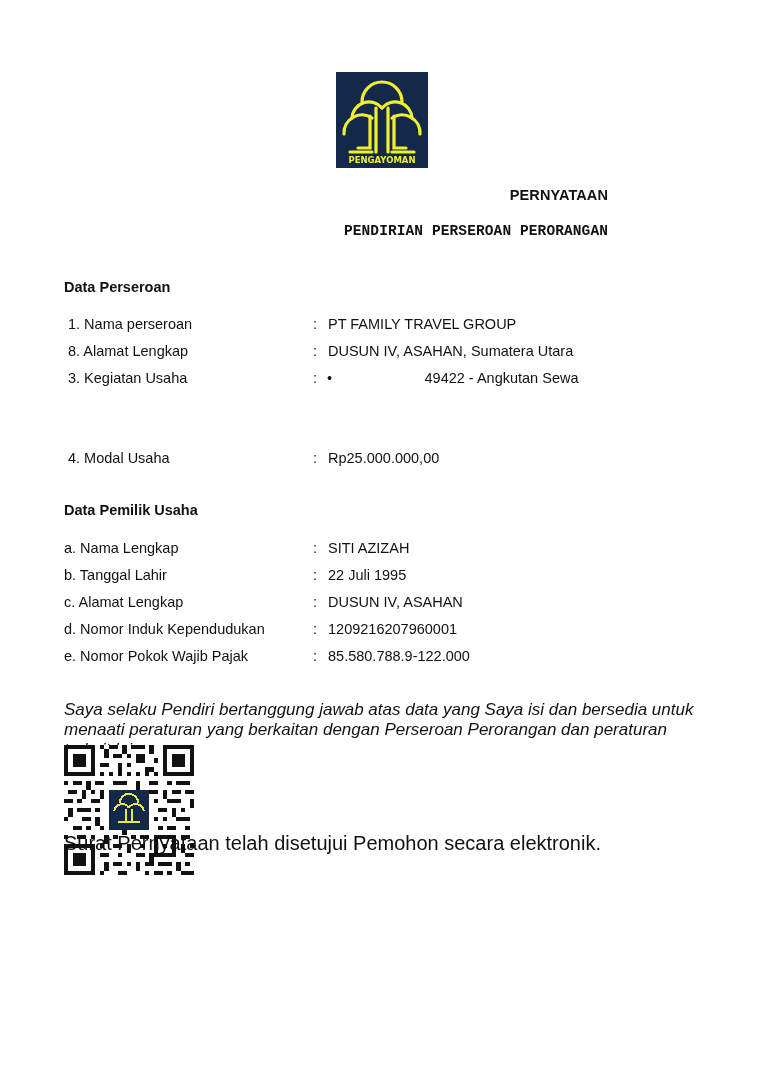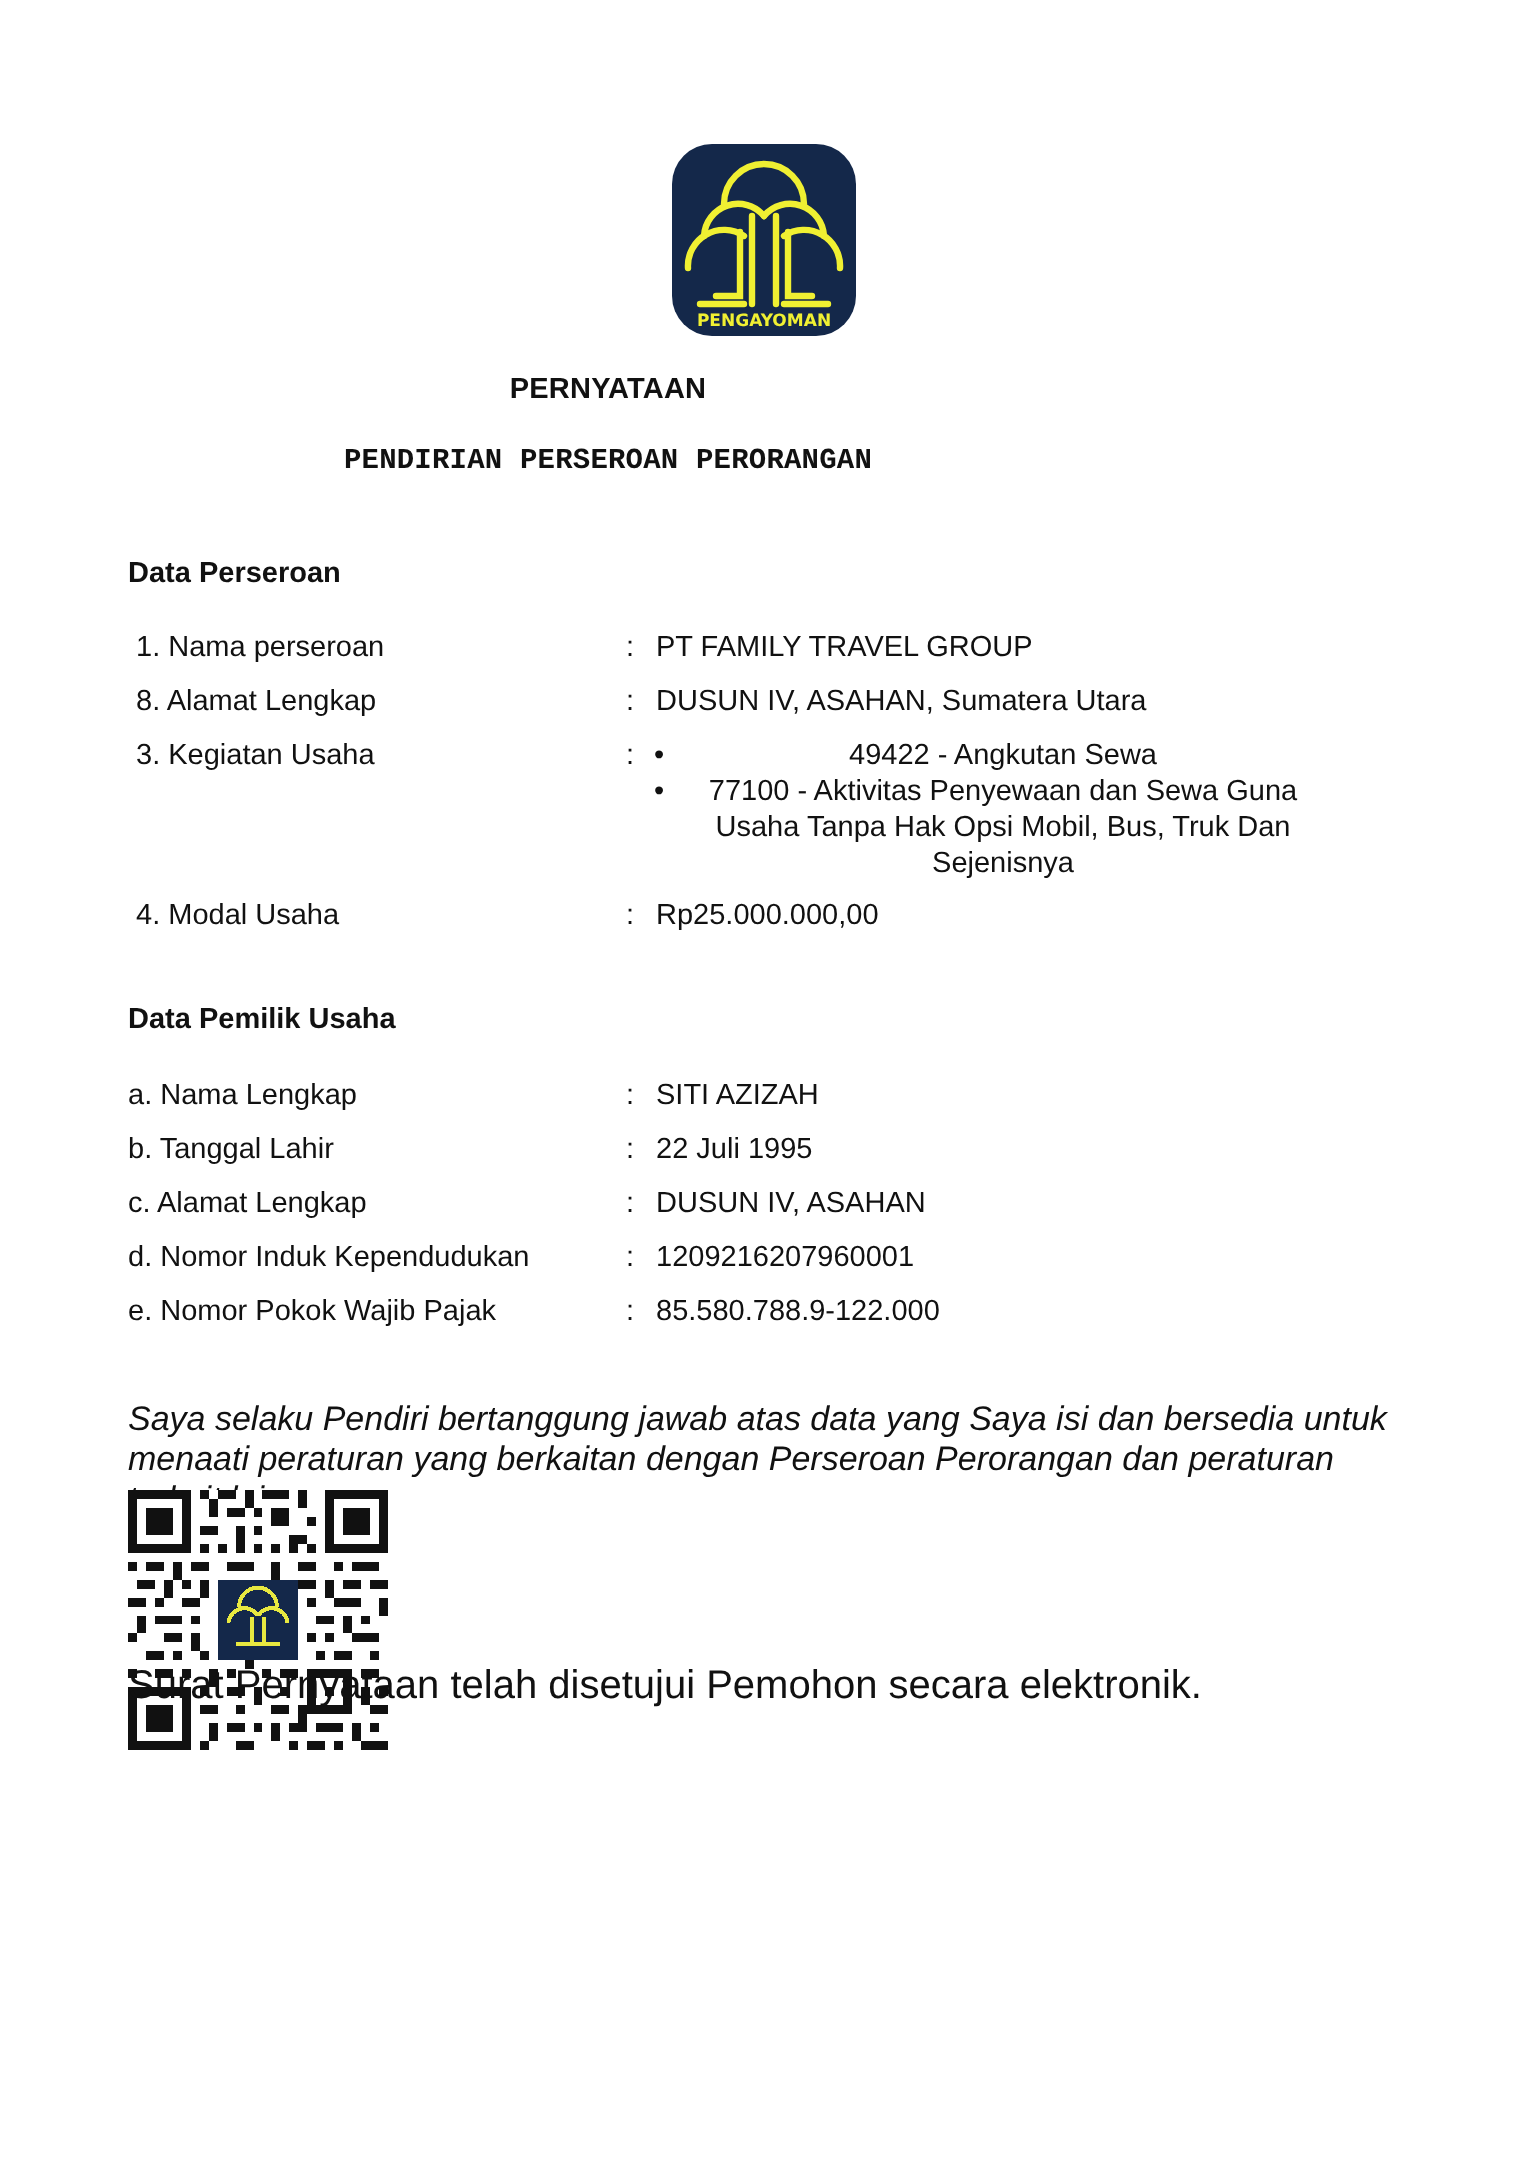--- a/index.html
+++ b/index.html
@@ -3,25 +3,24 @@
 <meta charset="utf-8">
 <style>
   html, body { margin: 0; padding: 0; background: #ffffff; }
   body {
     width: 764px; height: 1080px; position: relative; overflow: hidden;
     font-family: "Liberation Sans", sans-serif; color: #111111;
   }
   .logo {
     position: absolute; left: 336px; top: 72px; width: 92px; height: 96px;
     background: #14284a;
-    border-radius: 20px;
   }
   .logo svg { display: block; }
   .title {
-    position: absolute; left: 0; width: 608px; text-align: center;
+    position: absolute; left: 0; width: 608px; text-align: right;
     font-weight: bold; font-size: 14.5px; letter-spacing: 0.1px;
   }
   .section-heading {
     position: absolute; left: 64px; font-weight: bold; font-size: 14.5px;
   }
   .row { position: absolute; left: 0; width: 764px; font-size: 14.5px; line-height: 18px; }
   .row .label { position: absolute; left: 64px; white-space: nowrap; }
   .row .colon { position: absolute; left: 313px; }
   .row .value { position: absolute; left: 328px; white-space: nowrap; }
   .row.indent .label { left: 68px; }
@@ -72,21 +71,20 @@
 <div class="row indent" style="top:342px;">
   <span class="label">8. Alamat Lengkap</span>
   <span class="colon">:</span>
   <span class="value">DUSUN IV, ASAHAN, Sumatera Utara</span>
 </div>
 <div class="row indent" style="top:369px;">
   <span class="label">3. Kegiatan Usaha</span>
   <span class="colon">:</span>
   <ul class="bullets" style="top:0;">
     <li>49422 - Angkutan Sewa</li>
-    <li>77100 - Aktivitas Penyewaan dan Sewa Guna Usaha Tanpa Hak Opsi Mobil, Bus, Truk Dan Sejenisnya</li>
   </ul>
 </div>
 <div class="row indent" style="top:449px;">
   <span class="label">4. Modal Usaha</span>
   <span class="colon">:</span>
   <span class="value">Rp25.000.000,00</span>
 </div>
 
 <div class="section-heading" style="top:502px;">Data Pemilik Usaha</div>
 

